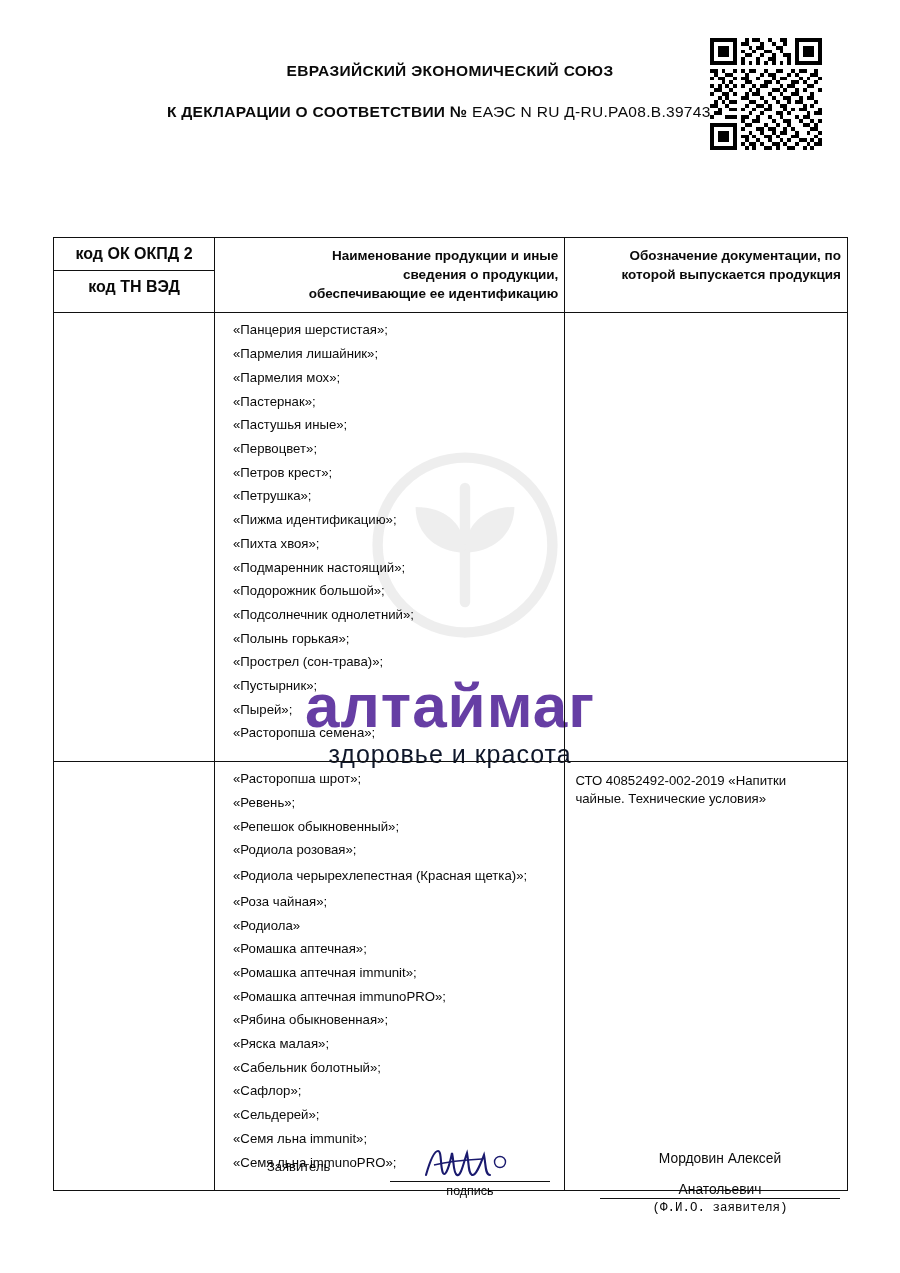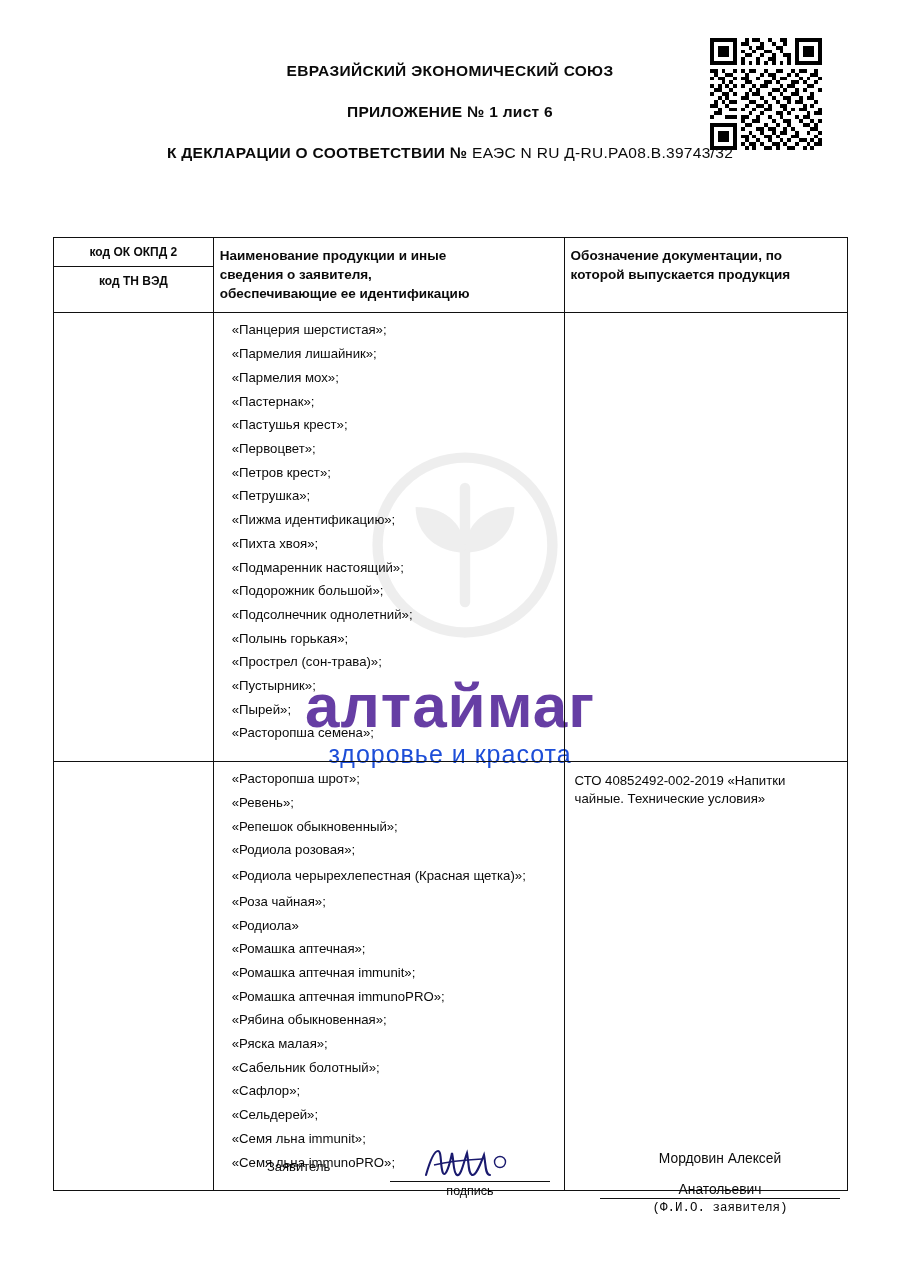--- a/index.html
+++ b/index.html
@@ -58,21 +58,21 @@
     opacity: 0.85;
     font-family: "Liberation Sans", sans-serif;
   }
   .wm-sub {
     position: absolute;
     left: 0;
     top: 300px;
     width: 900px;
     text-align: center;
     font-size: 25px;
-    color: #1d4ed8;
+    color: #0f172a;
     letter-spacing: 1px;
   }
 
   
   .header {
     position: absolute;
     left: 0;
     top: 62px;
     width: 900px;
     z-index: 2;
@@ -114,34 +114,34 @@
   .doc-table td, .doc-table th {
     border: 1px solid #111;
     vertical-align: top;
     background: transparent;
   }
   .col-a { width: 155px; }
   .col-b { width: 345px; }
   .col-c { width: 295px; }
 
   .head-cell {
-    text-align: left;
+    text-align: right;
     font-weight: bold;
     font-size: 13.5px;
     padding: 8px 6px 9px 6px;
     line-height: 1.42;
   }
   .head-a {
     padding: 0;
   }
   .head-a .sub {
     padding: 7px 4px 7px 4px;
     text-align: center;
     font-weight: bold;
-    font-size: 12px;
+    font-size: 16px;
   }
   .head-a .sub.top {
     border-bottom: 1px solid #111;
   }
 
   .body-cell {
     font-size: 13.2px;
     line-height: 1.0;
     padding: 10px 8px 11px 18px;
   }
@@ -460,54 +460,53 @@
       <rect x="14" y="28" width="2" height="1"></rect>
         <rect x="17" y="28" width="1" height="1"></rect>
       <rect x="20" y="28" width="2" height="1"></rect>
         <rect x="24" y="28" width="1" height="1"></rect>
       <rect x="26" y="28" width="1" height="1"></rect>
     </g>
   </svg>
 
   <div class="header">
     <div class="hdr-line l1">ЕВРАЗИЙСКИЙ ЭКОНОМИЧЕСКИЙ СОЮЗ</div>
-    <div class="hdr-line l2">ПРИЛОЖЕНИЕ № 1 лист 6</div>
     <div class="hdr-line l3">
       <span>К ДЕКЛАРАЦИИ О СООТВЕТСТВИИ № </span><span class="normal">ЕАЭС N RU Д-RU.РА08.В.39743/32</span>
     </div>
   </div>
 
   <table class="doc-table">
     <thead>
       <tr>
         <th class="col-a head-a">
           <div class="sub top">код ОК ОКПД 2</div>
           <div class="sub">код ТН ВЭД</div>
         </th>
         <th class="col-b head-cell">
           <div>Наименование продукции и иные</div>
-          <div>сведения о заявителя,</div>
+          <div>сведения о продукции,</div>
           <div>обеспечивающие ее идентификацию</div>
         </th>
         <th class="col-c head-cell">
           <div>Обозначение документации, по</div>
           <div>которой выпускается продукция</div>
         </th>
       </tr>
     </thead>
     <tbody>
       <tr>
         <td class="col-a body-cell empty-cell"></td>
         <td class="col-b body-cell">
           <ul>
             <li>«Панцерия шерстистая»;</li>
             <li>«Пармелия лишайник»;</li>
             <li>«Пармелия мох»;</li>
             <li>«Пастернак»;</li>
-            <li>«Пастушья крест»;</li>
+            <li>«Пастушья иные»;</li>
             <li>«Первоцвет»;</li>
             <li>«Петров крест»;</li>
             <li>«Петрушка»;</li>
             <li>«Пижма идентификацию»;</li>
             <li>«Пихта хвоя»;</li>
             <li>«Подмаренник настоящий»;</li>
             <li>«Подорожник большой»;</li>
             <li>«Подсолнечник однолетний»;</li>
             <li>«Полынь горькая»;</li>
             <li>«Прострел (сон-трава)»;</li>

